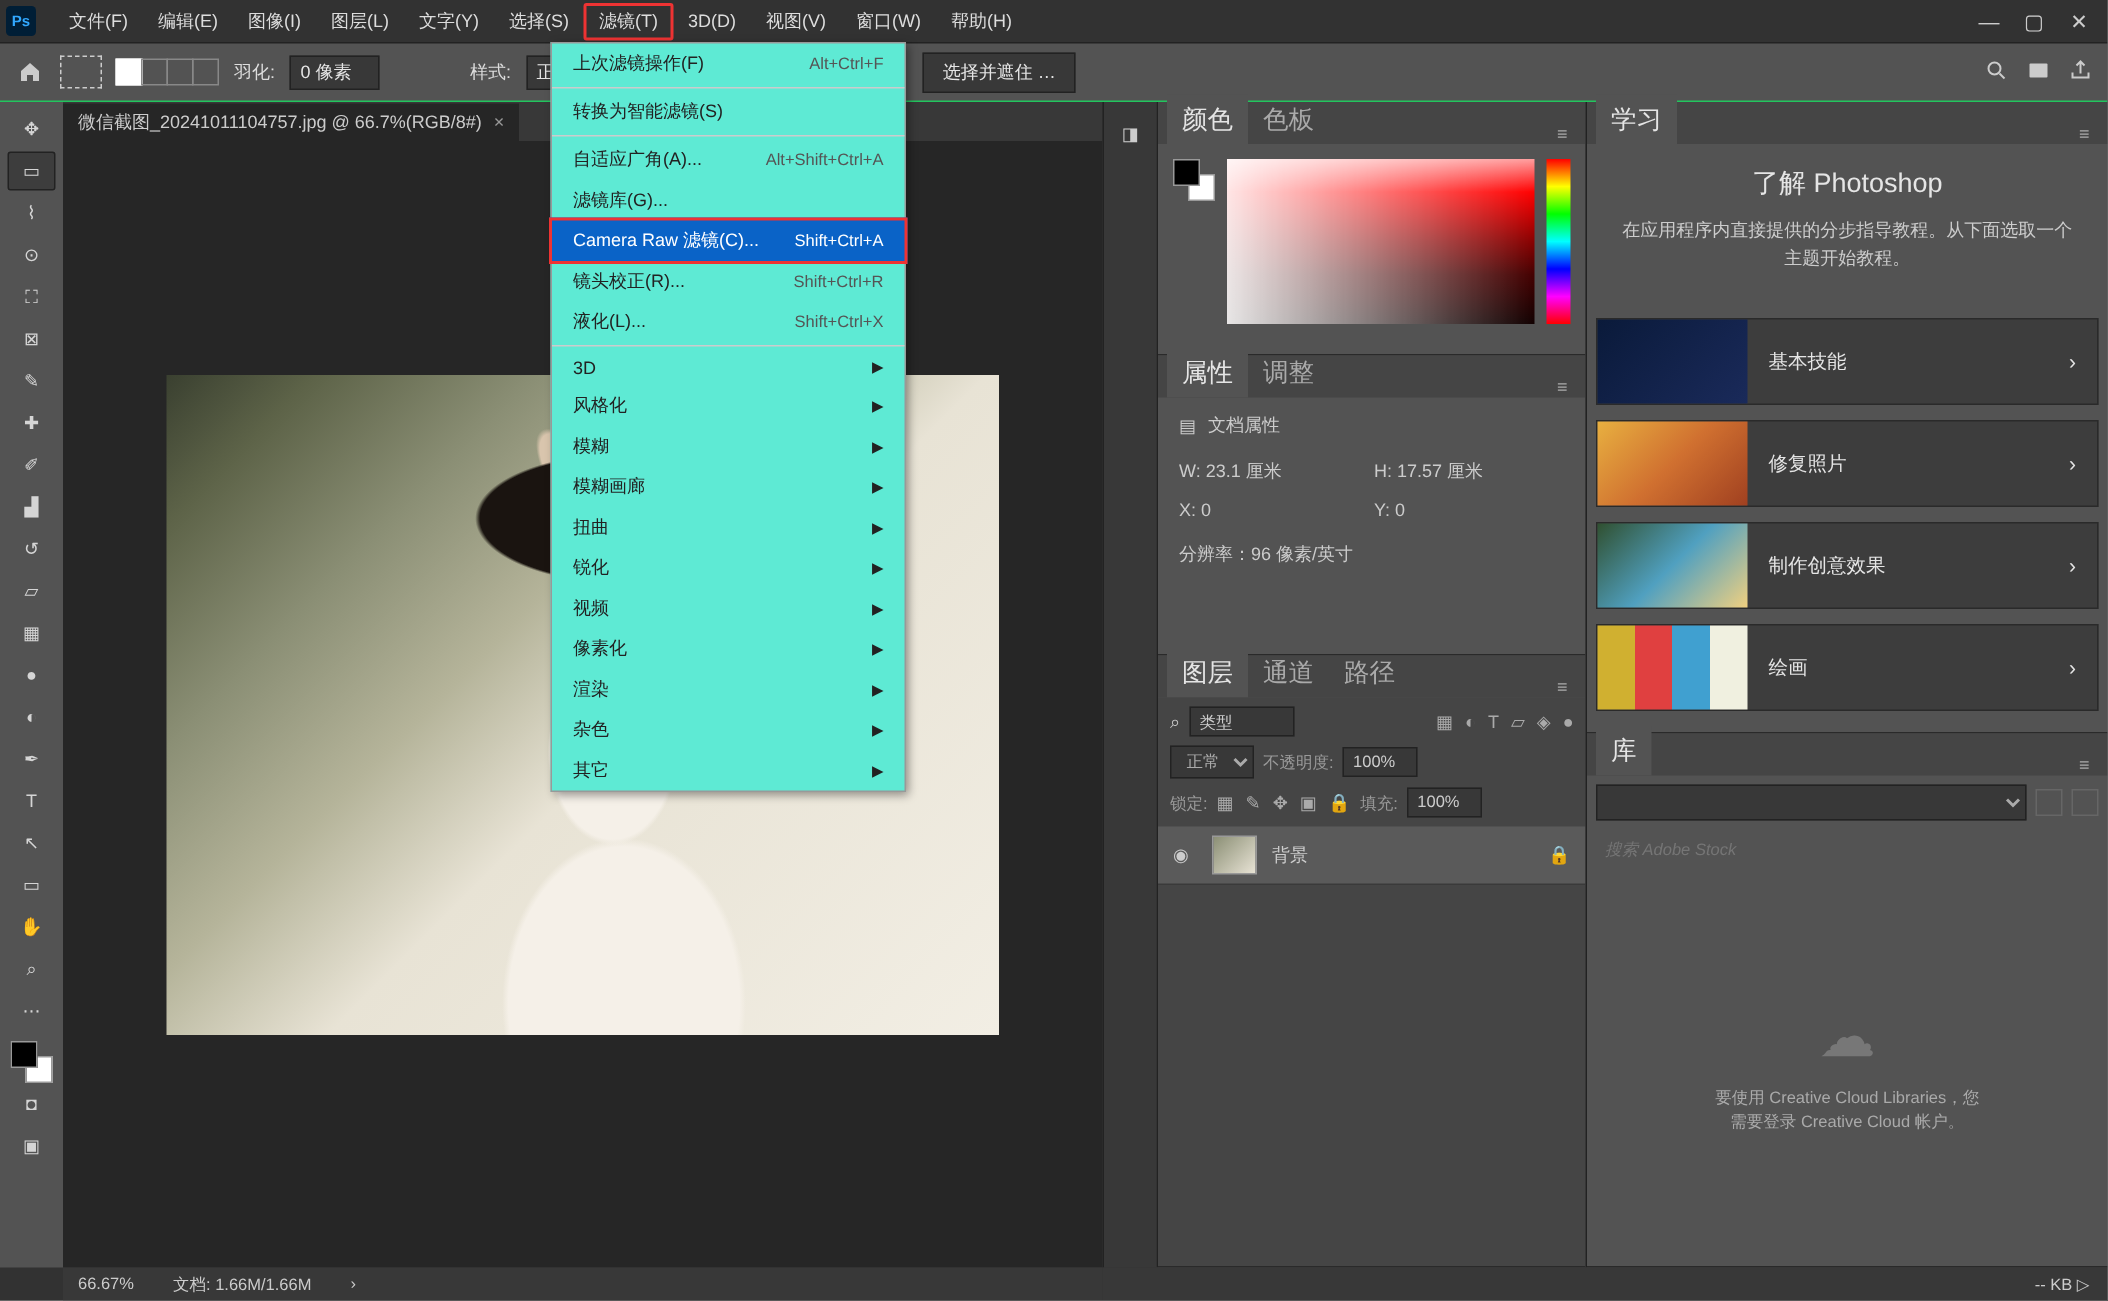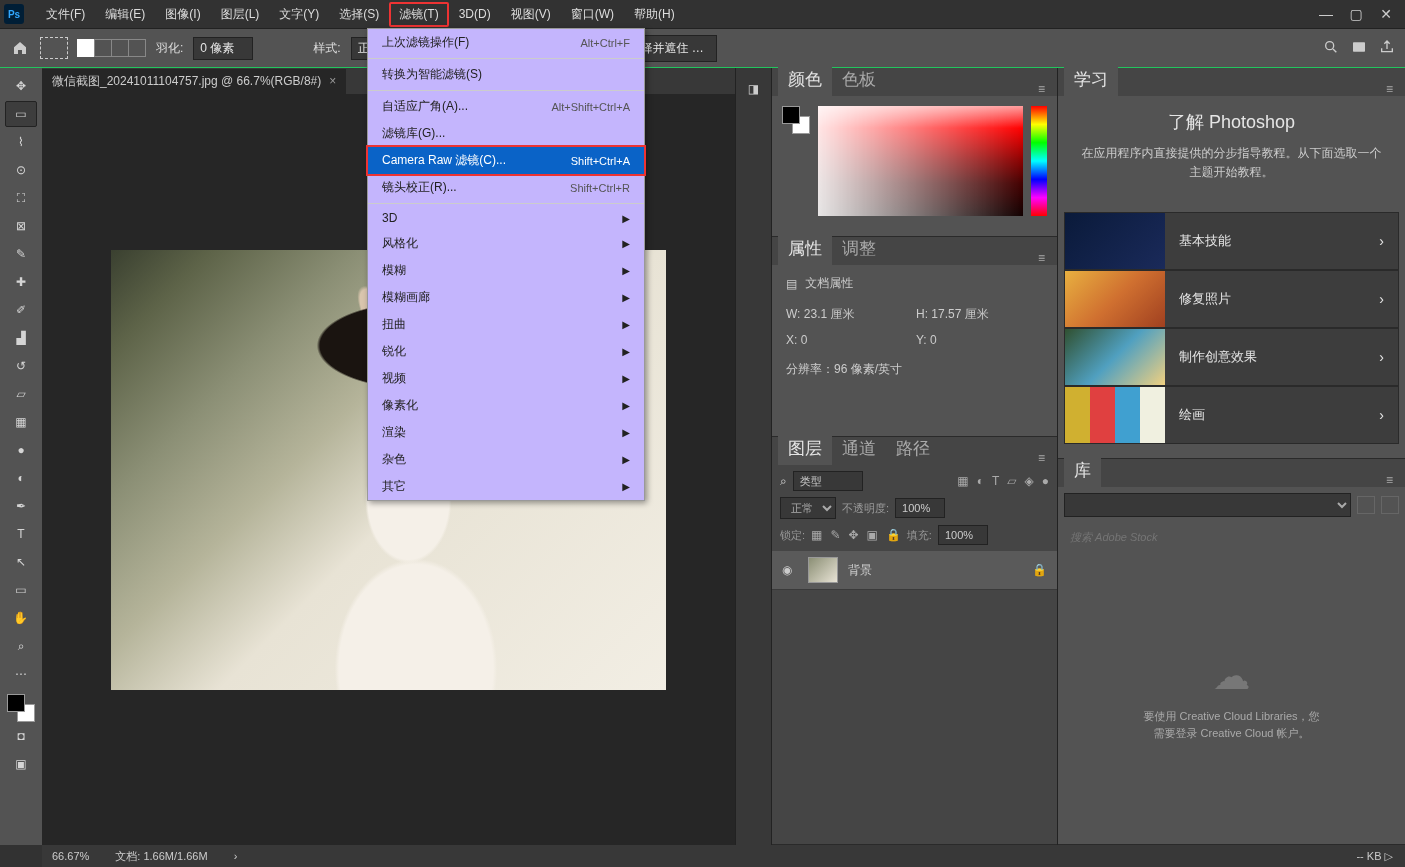--- a/index.html
+++ b/index.html
@@ -37,21 +37,21 @@
 .docwrap { position:absolute; left:42px; top:68px; right:670px; bottom:22px; background:#262626; }
 .tabbar { height:26px; background:#383838; display:flex; align-items:center; }
 .tab { background:#262626; padding:4px 10px; color:#ccc; font-size:12px; display:flex; align-items:center; gap:8px; }
 .tab .x { color:#999; }
 .canvas { position:absolute; top:26px; left:0; right:0; bottom:0; display:flex; align-items:center; justify-content:center; overflow:hidden; }
 .photo { width:555px; height:440px; background:linear-gradient(135deg,#3a4030 0%,#5d6348 10%,#8b8f75 25%,#b5b49a 40%,#e8e3d5 55%,#f2eee4 100%); position:relative; overflow:hidden; }
 .photo .figure { position:absolute; right:60px; top:20px; width:380px; height:420px; background:radial-gradient(ellipse 160px 70px at 50% 18%,#1a1410 0%,#1a1410 60%,transparent 62%), radial-gradient(ellipse 90px 130px at 48% 55%,#f5f0e8 0%,#f5f0e8 45%,transparent 48%), radial-gradient(ellipse 140px 190px at 50% 95%,#f5f0e8 0%,#f5f0e8 55%,transparent 58%); }
 .photo .arm { position:absolute; right:200px; top:10px; width:180px; height:160px; background:radial-gradient(ellipse 28px 80px at 60% 50%,#d9c5ad 0%,#d9c5ad 60%,transparent 65%); transform:rotate(-35deg); }
 
 
-.ddmenu { position:absolute; left:367px; top:28px; width:278px; background:#c4b5fd; border:1px solid #999; color:#222; font-size:12px; z-index:100; box-shadow:2px 2px 6px rgba(0,0,0,.4); }
+.ddmenu { position:absolute; left:367px; top:28px; width:237px; background:#5eead4; border:1px solid #999; color:#222; font-size:12px; z-index:100; box-shadow:2px 2px 6px rgba(0,0,0,.4); }
 .ddmenu .row { padding:5px 14px; display:flex; justify-content:space-between; align-items:center; }
 .ddmenu .row.hl { background:#0a63c7; color:#fff; border:2px solid #e33; margin:-2px; padding:5px 14px; }
 .ddmenu .sep { height:1px; background:#ccc; margin:2px 0; }
 .ddmenu .arrow { font-size:10px; }
 .ddmenu .sc { color:#555; font-size:11px; }
 .ddmenu .row.hl .sc { color:#fff; }
 
 
 .rpanel { position:absolute; right:0; top:68px; width:670px; bottom:22px; display:flex; }
 .rail { width:36px; background:#383838; border-left:1px solid #222; display:flex; flex-direction:column; align-items:center; padding-top:6px; gap:6px; }
@@ -88,21 +88,21 @@
 .lay-list { flex:1; background:#454545; }
 .layer { display:flex; align-items:center; gap:10px; padding:6px 10px; background:#5a5a5a; border-bottom:1px solid #3a3a3a; }
 .layer .eye { width:16px; }
 .layer .thumb { width:30px; height:26px; background:linear-gradient(135deg,#8b8f75,#e8e3d5); border:1px solid #999; }
 .layer .lock { margin-left:auto; color:#aaa; }
 
 
 .learn-body { padding:14px 18px; text-align:center; }
 .learn-body h2 { font-size:18px; color:#e5e5e5; margin-bottom:10px; font-weight:normal; }
 .learn-body p { font-size:12px; color:#ccc; line-height:1.6; margin-bottom:16px; }
-.cards { display:flex; flex-direction:column; padding:0 6px; }
+.cards { display:flex; flex-direction:column; gap:10px; padding:0 6px; }
 .card { display:flex; align-items:center; background:#3d3d3d; border:1px solid #2a2a2a; height:58px; }
 .card .img { width:100px; height:100%; }
 .card .ttl { flex:1; padding-left:14px; text-align:left; color:#e5e5e5; font-size:13px; }
 .card .chev { padding:0 14px; color:#e5e5e5; font-size:14px; }
 .c1 { background:linear-gradient(135deg,#0a1a3a,#1a2a5a); }
 .c2 { background:linear-gradient(135deg,#e8b040,#d07030,#a04020); }
 .c3 { background:linear-gradient(135deg,#305030,#50a0c0,#f0d080); }
 .c4 { background:linear-gradient(90deg,#d0b030 0 25%,#e04040 25% 50%,#40a0d0 50% 75%,#f0f0e0 75%); }
 
 .lib-body { flex:1; padding:10px; display:flex; flex-direction:column; align-items:center; justify-content:center; color:#888; }
@@ -245,20 +245,24 @@
       <span>滤镜库(G)...</span>
     </div>
   <div class="row hl">
       <span>Camera Raw 滤镜(C)...</span>
       <span class="sc">Shift+Ctrl+A</span>
     </div>
   <div class="row">
       <span>镜头校正(R)...</span>
       <span class="sc">Shift+Ctrl+R</span>
     </div>
+  <div class="row">
+      <span>液化(L)...</span>
+      <span class="sc">Shift+Ctrl+X</span>
+    </div>
   <div class="sep"></div>
   <div class="row">
       <span>3D</span>
       <span class="arrow">▶</span>
     </div>
   <div class="row">
       <span>风格化</span>
       <span class="arrow">▶</span>
     </div>
   <div class="row">

